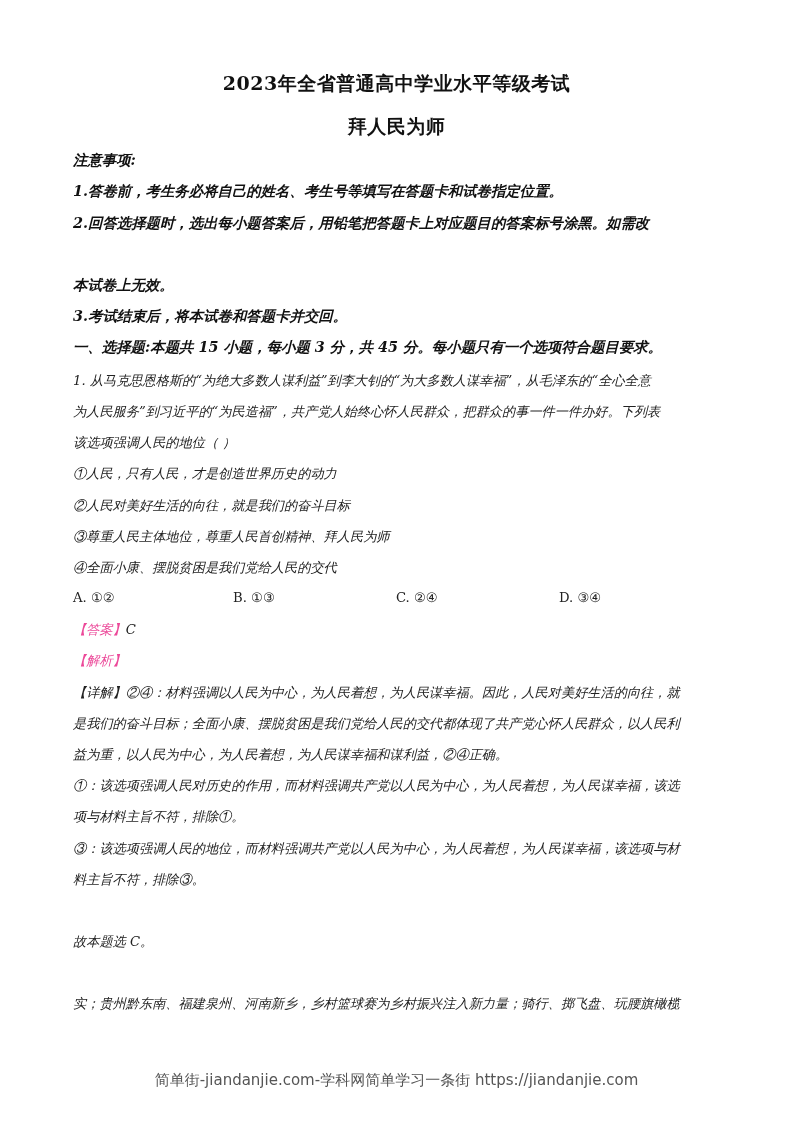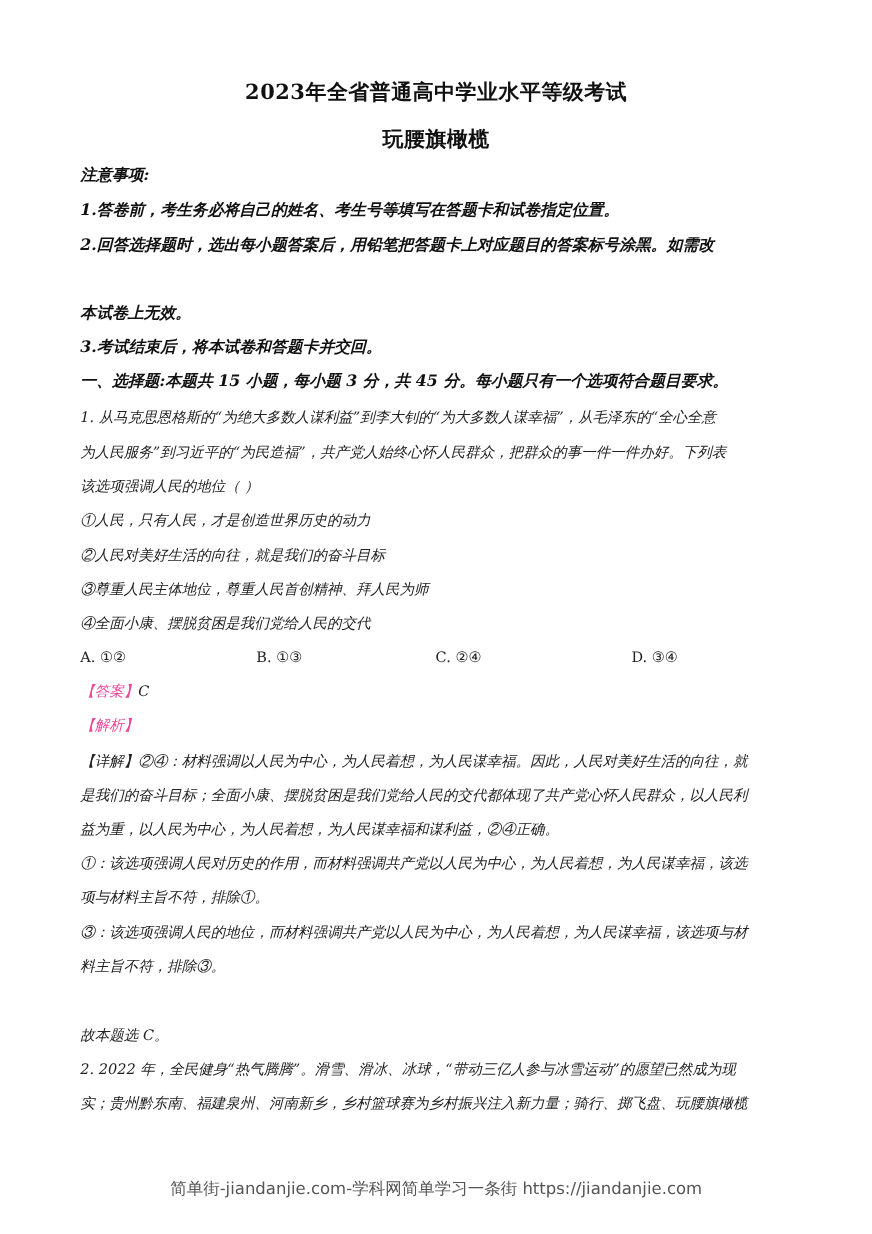--- a/index.html
+++ b/index.html
@@ -17,55 +17,54 @@
   .blue { color: #ec4899; }
   .footer { position: absolute; left: 0; width: 793px; top: 1071px; text-align: center;
             font-family: "DejaVu Sans", "Liberation Sans", sans-serif; font-size: 15px; color: #555; }
 </style>
 </head>
 <body>
 
 <div class="page">
 
   <div class="title t1">2023年全省普通高中学业水平等级考试</div>
-  <div class="title t2">玩腰旗橄榄</div>
+  <div class="title t2">拜人民为师</div>
 
   <div class="line bold" style="top:151px">注意事项:</div>
   <div class="line bold" style="top:182px">1.答卷前，考生务必将自己的姓名、考生号等填写在答题卡和试卷指定位置。</div>
   <div class="line bold" style="top:214px">2.回答选择题时，选出每小题答案后，用铅笔把答题卡上对应题目的答案标号涂黑。如需改</div>
   <div class="line bold" style="top:276px">本试卷上无效。</div>
   <div class="line bold" style="top:307px">3.考试结束后，将本试卷和答题卡并交回。</div>
   <div class="line bold" style="top:338px">一、选择题:本题共 15 小题，每小题 3 分，共 45 分。每小题只有一个选项符合题目要求。</div>
 
   <div class="line reg" style="top:372px">1. 从马克思恩格斯的“为绝大多数人谋利益”到李大钊的“为大多数人谋幸福”，从毛泽东的“全心全意</div>
   <div class="line reg" style="top:403px">为人民服务”到习近平的“为民造福”，共产党人始终心怀人民群众，把群众的事一件一件办好。下列表</div>
   <div class="line reg" style="top:434px">该选项强调人民的地位（    ）</div>
 
   <div class="line reg" style="top:465px">①人民，只有人民，才是创造世界历史的动力</div>
   <div class="line reg" style="top:497px">②人民对美好生活的向往，就是我们的奋斗目标</div>
   <div class="line reg" style="top:528px">③尊重人民主体地位，尊重人民首创精神、拜人民为师</div>
   <div class="line reg" style="top:559px">④全面小康、摆脱贫困是我们党给人民的交代</div>
 
   <div class="opt" style="left:73px; top:590px">A. ①②</div>
   <div class="opt" style="left:233px; top:590px">B. ①③</div>
   <div class="opt" style="left:396px; top:590px">C. ②④</div>
-  <div class="opt" style="left:574px; top:590px">D. ③④</div>
+  <div class="opt" style="left:559px; top:590px">D. ③④</div>
 
   <div class="line reg" style="top:621px">
     <span class="blue">【答案】</span><span>C</span>
   </div>
   <div class="line reg blue" style="top:652px">【解析】</div>
 
   <div class="line reg" style="top:684px">【详解】②④：材料强调以人民为中心，为人民着想，为人民谋幸福。因此，人民对美好生活的向往，就</div>
   <div class="line reg" style="top:715px">是我们的奋斗目标；全面小康、摆脱贫困是我们党给人民的交代都体现了共产党心怀人民群众，以人民利</div>
   <div class="line reg" style="top:746px">益为重，以人民为中心，为人民着想，为人民谋幸福和谋利益，②④正确。</div>
   <div class="line reg" style="top:777px">①：该选项强调人民对历史的作用，而材料强调共产党以人民为中心，为人民着想，为人民谋幸福，该选</div>
   <div class="line reg" style="top:808px">项与材料主旨不符，排除①。</div>
   <div class="line reg" style="top:871px">料主旨不符，排除③。</div>
   <div class="line reg" style="top:840px">③：该选项强调人民的地位，而材料强调共产党以人民为中心，为人民着想，为人民谋幸福，该选项与材</div>
 
   <div class="line reg" style="top:933px">故本题选 C。</div>
 
-  <div class="line reg" style="top:964px">2. 2022 年，全民健身“热气腾腾”。滑雪、滑冰、冰球，“带动三亿人参与冰雪运动”的愿望已然成为现</div>
   <div class="line reg" style="top:995px">实；贵州黔东南、福建泉州、河南新乡，乡村篮球赛为乡村振兴注入新力量；骑行、掷飞盘、玩腰旗橄榄</div>
 
   <div class="footer">简单街-jiandanjie.com-学科网简单学习一条街 https://jiandanjie.com</div>
 </div>
 
 </body></html>

